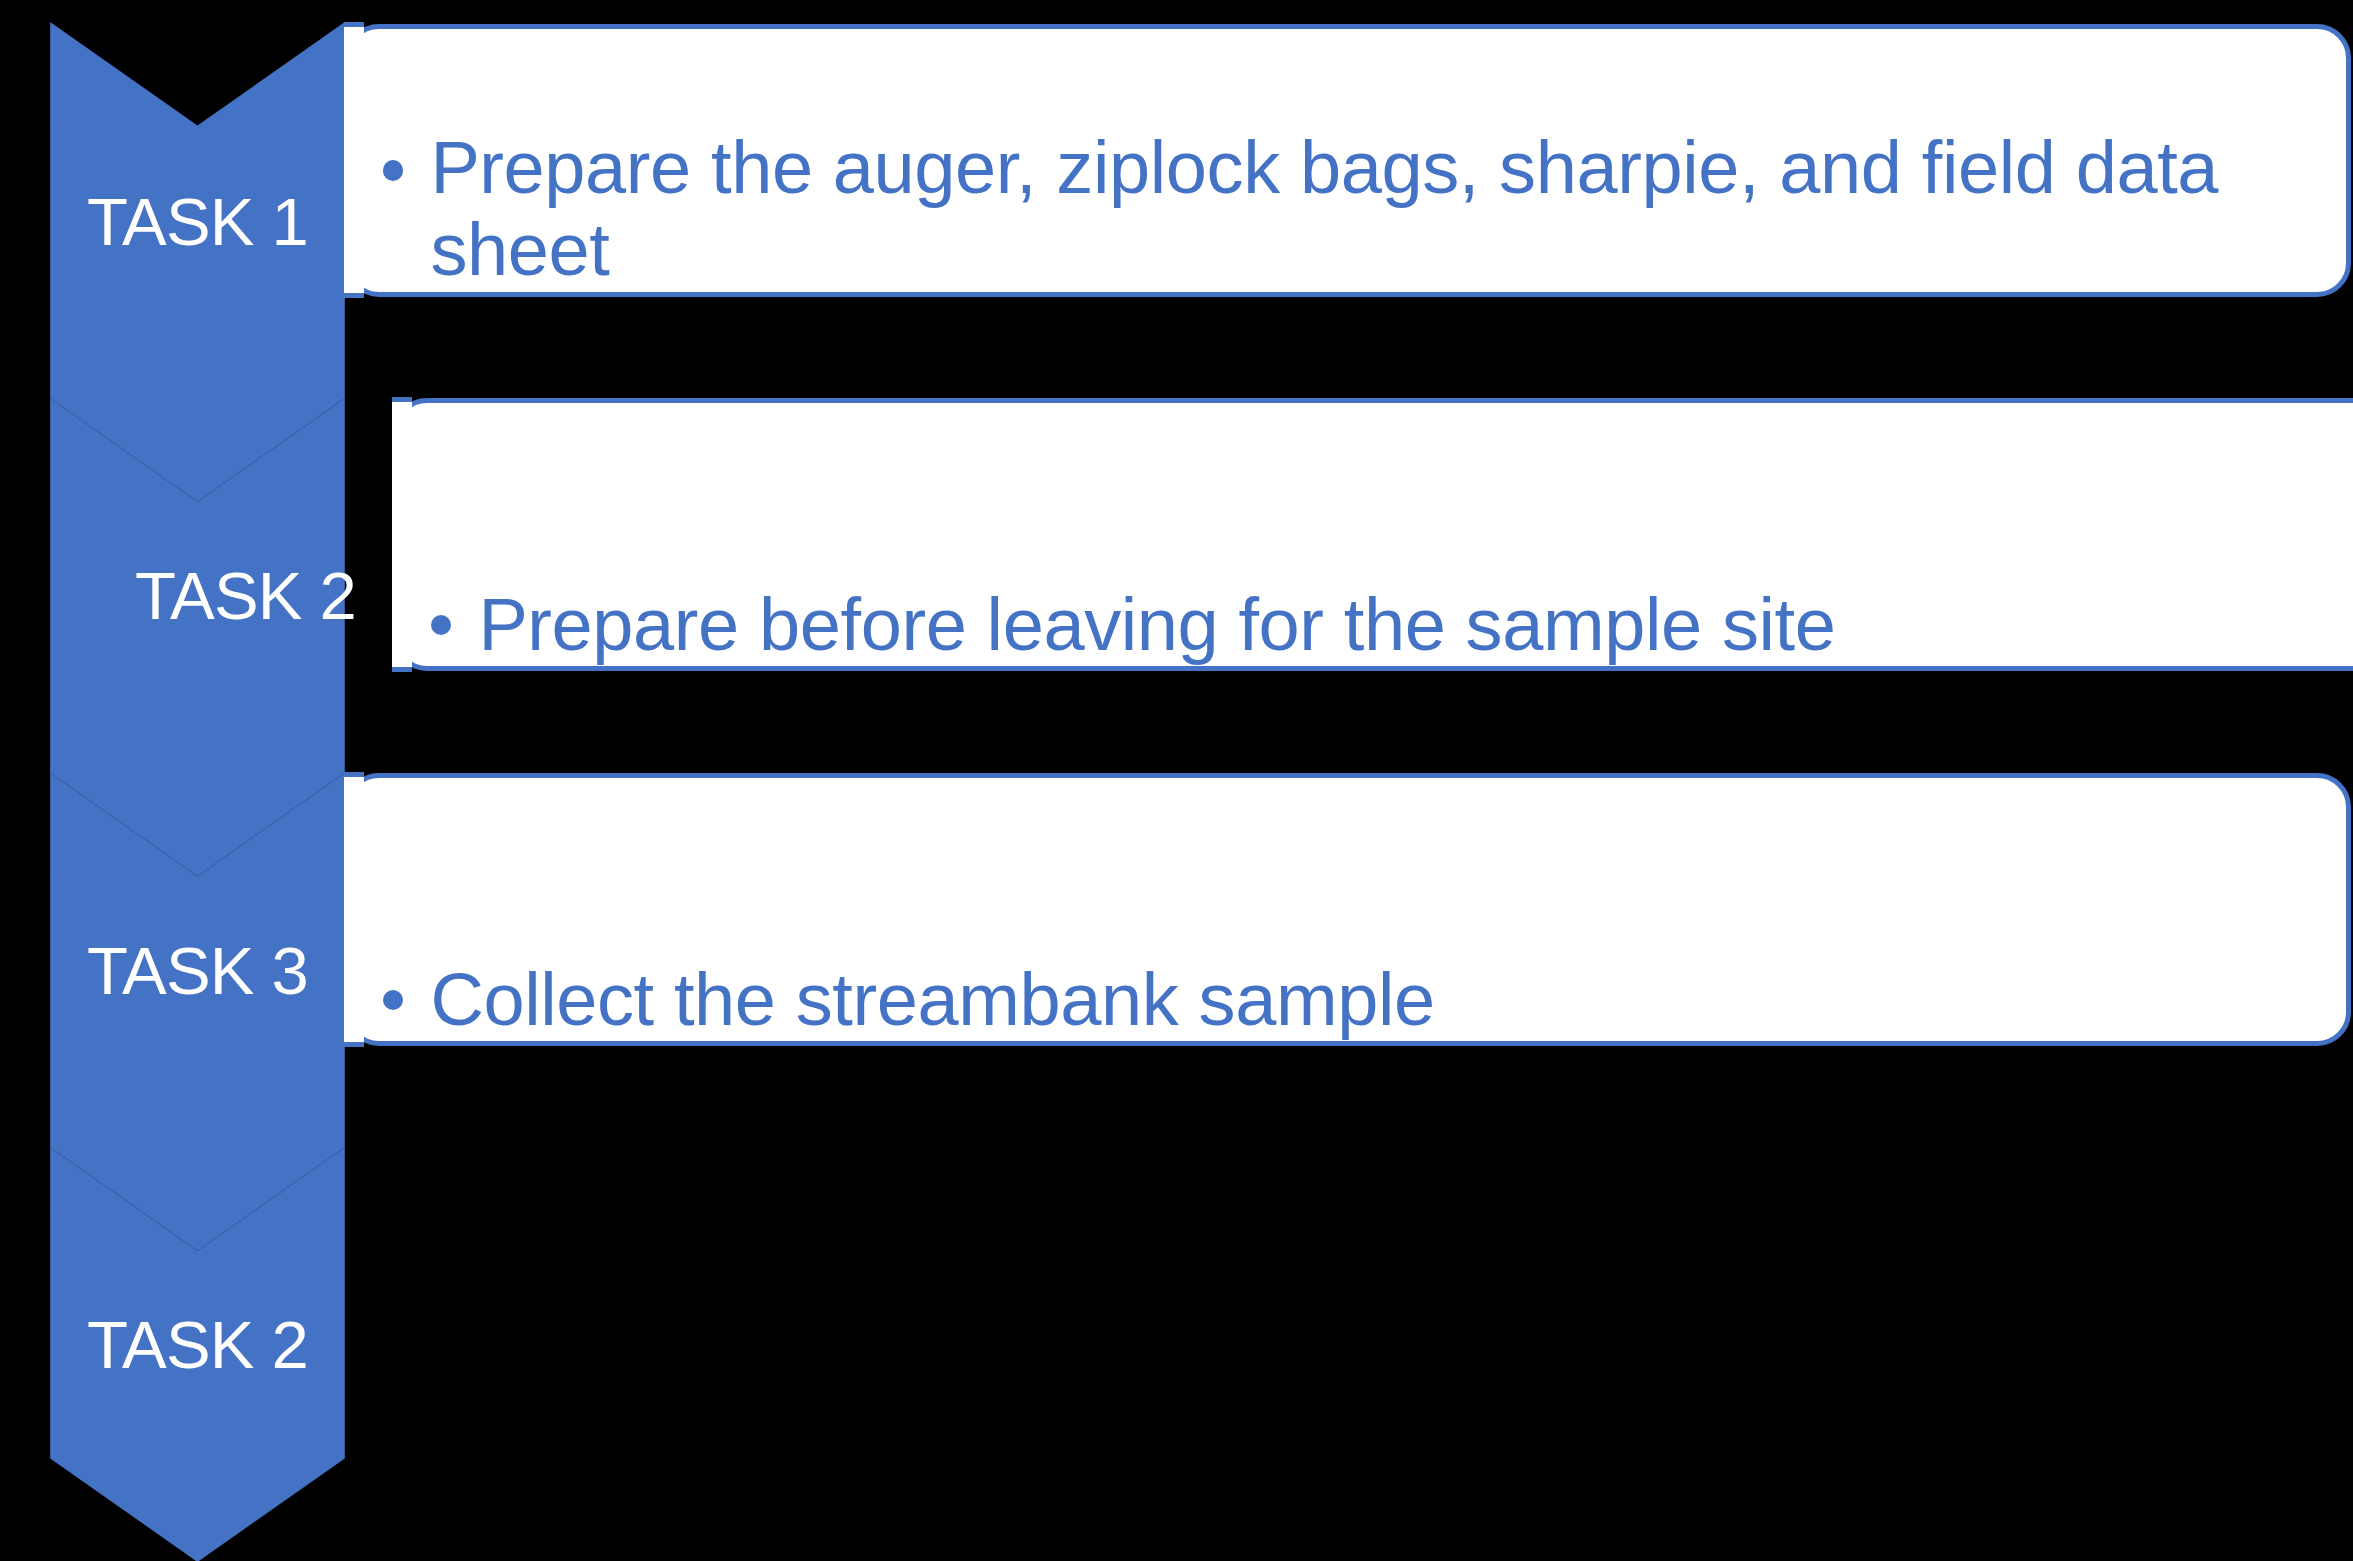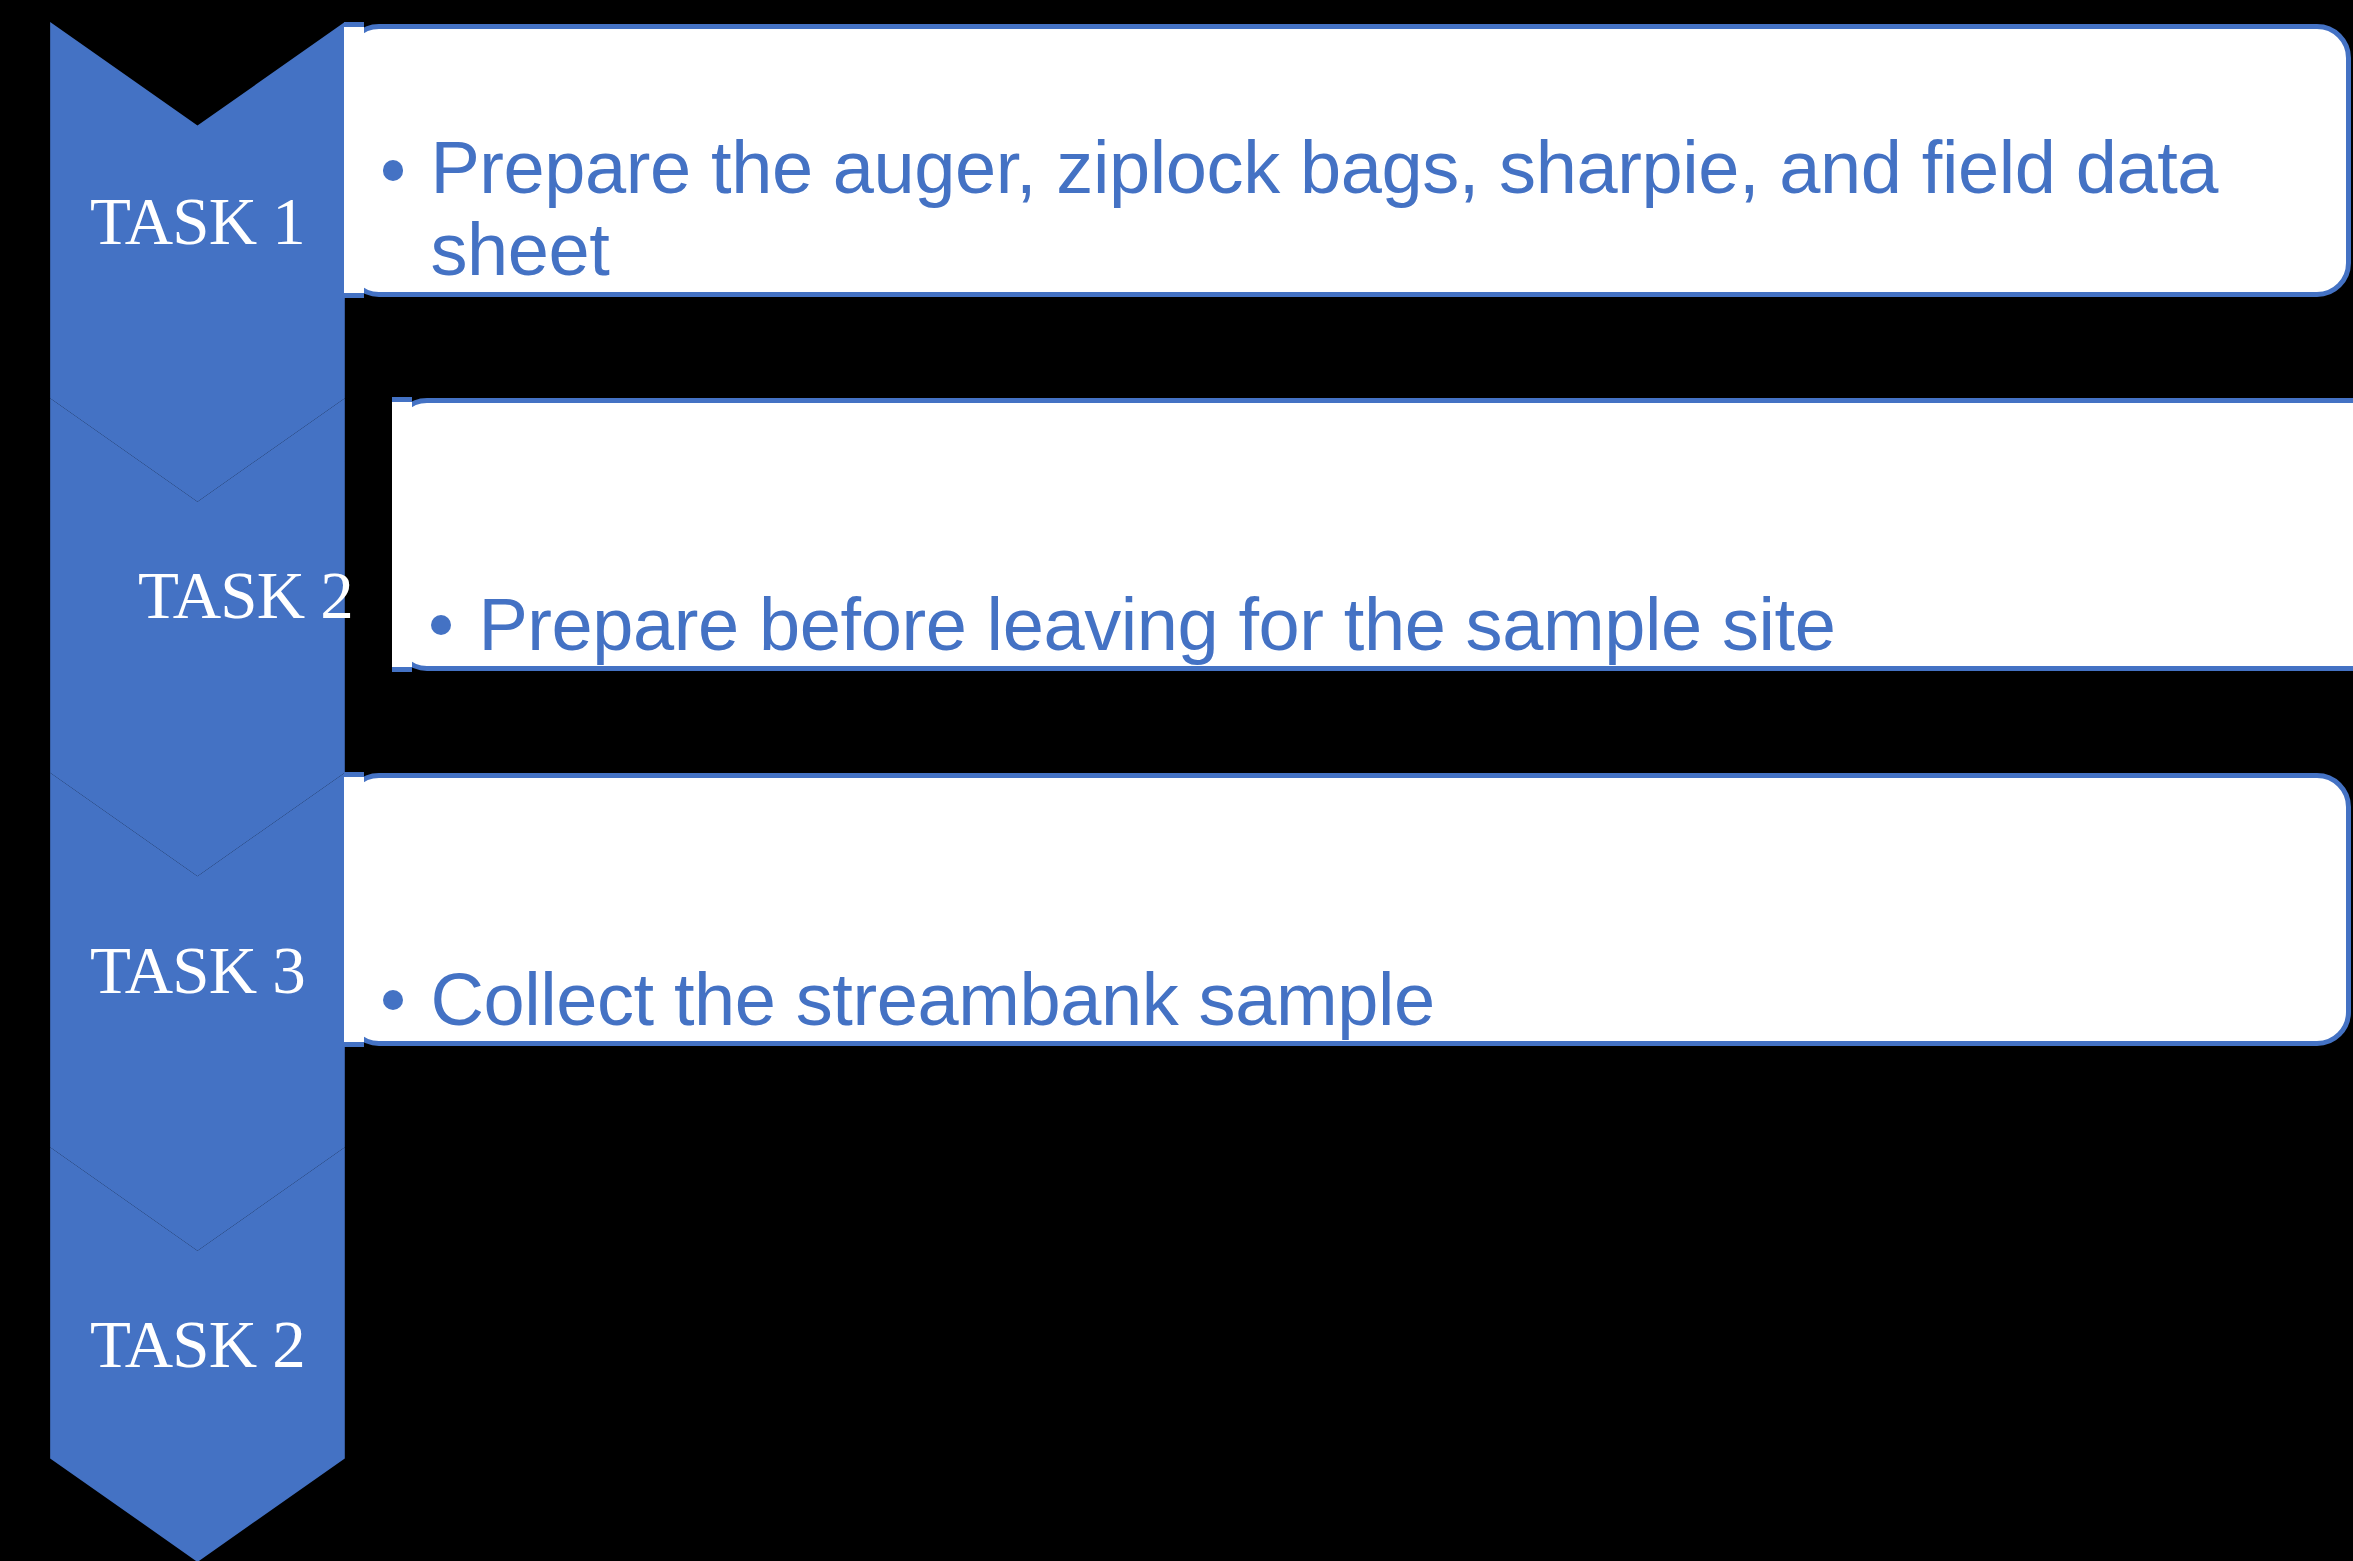--- a/index.html
+++ b/index.html
@@ -47,21 +47,21 @@
     height: 273px;
     display: flex;
     align-items: flex-end;
     justify-content: center;
     box-sizing: border-box;
     padding-bottom: 42px;
     color: #FFFFFF;
     font-size: 67px;
     line-height: 1;
     letter-spacing: -0.8px;
-    font-family: Liberation Serif, serif;
+    font-family: Liberation Sans, sans-serif;
     white-space: nowrap;
     z-index: 3;
   }
 
   .task-box {
     position: absolute;
     left: 345px;
     width: 2006px;
     height: 273px;
     box-sizing: border-box;

